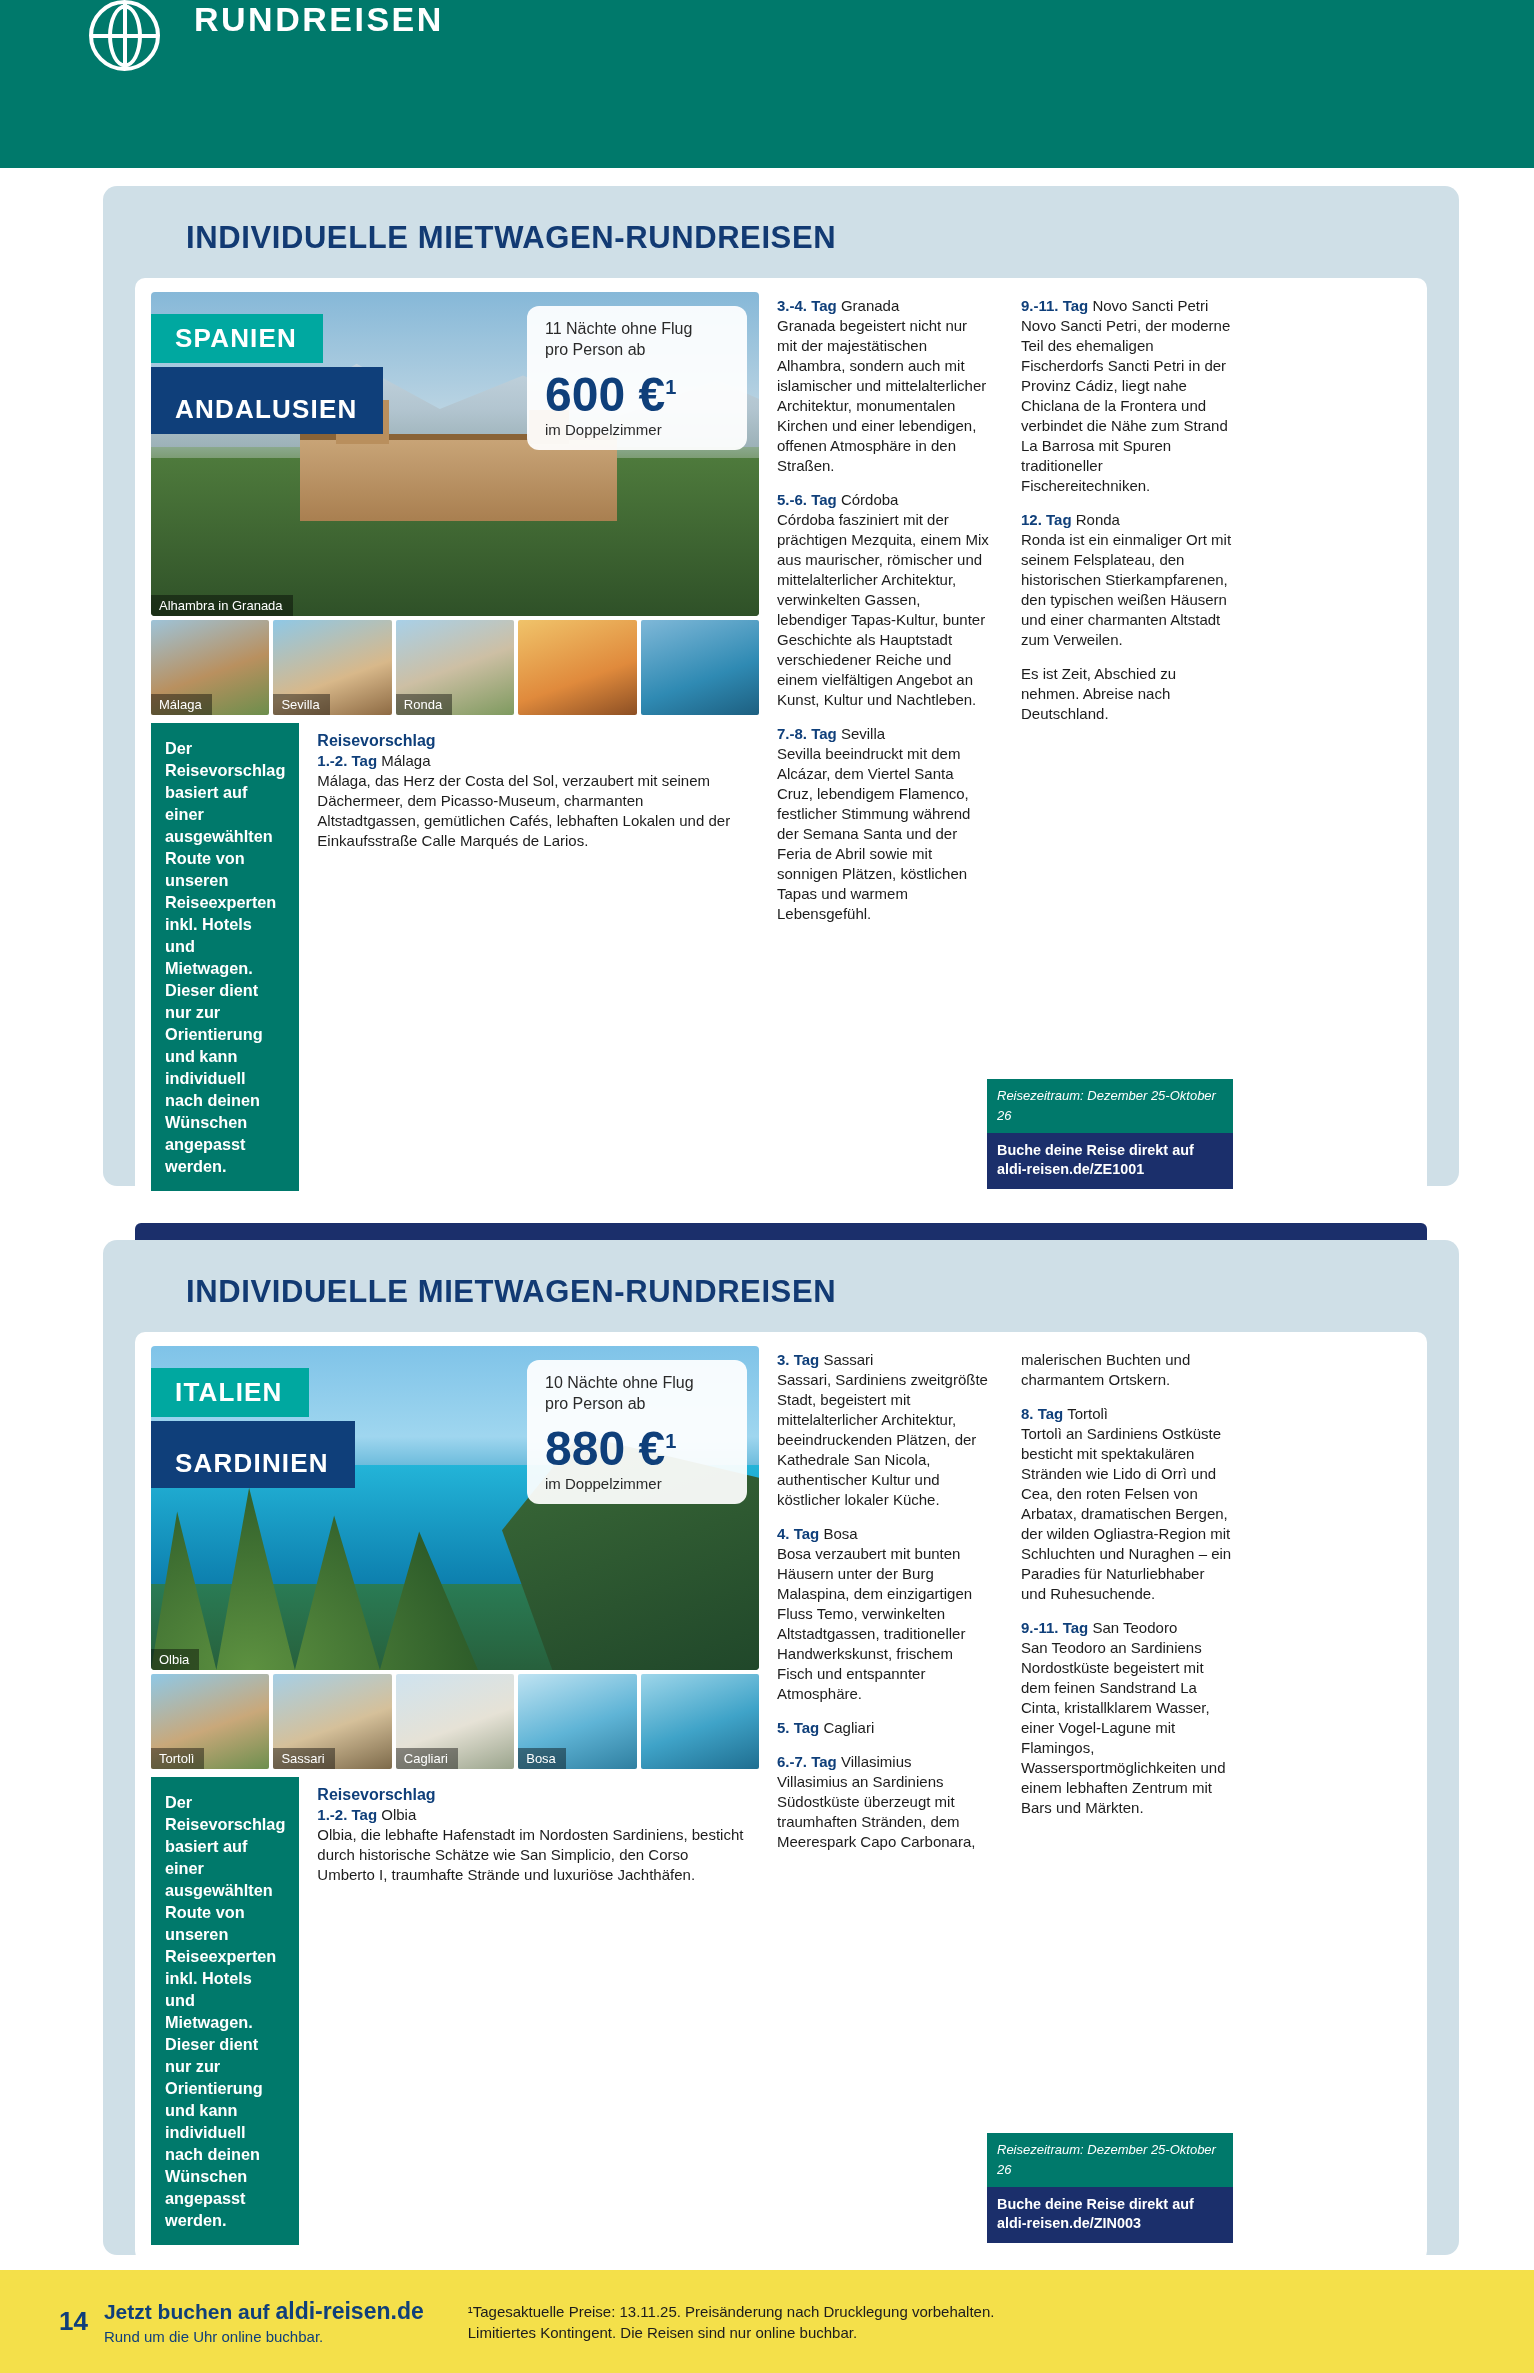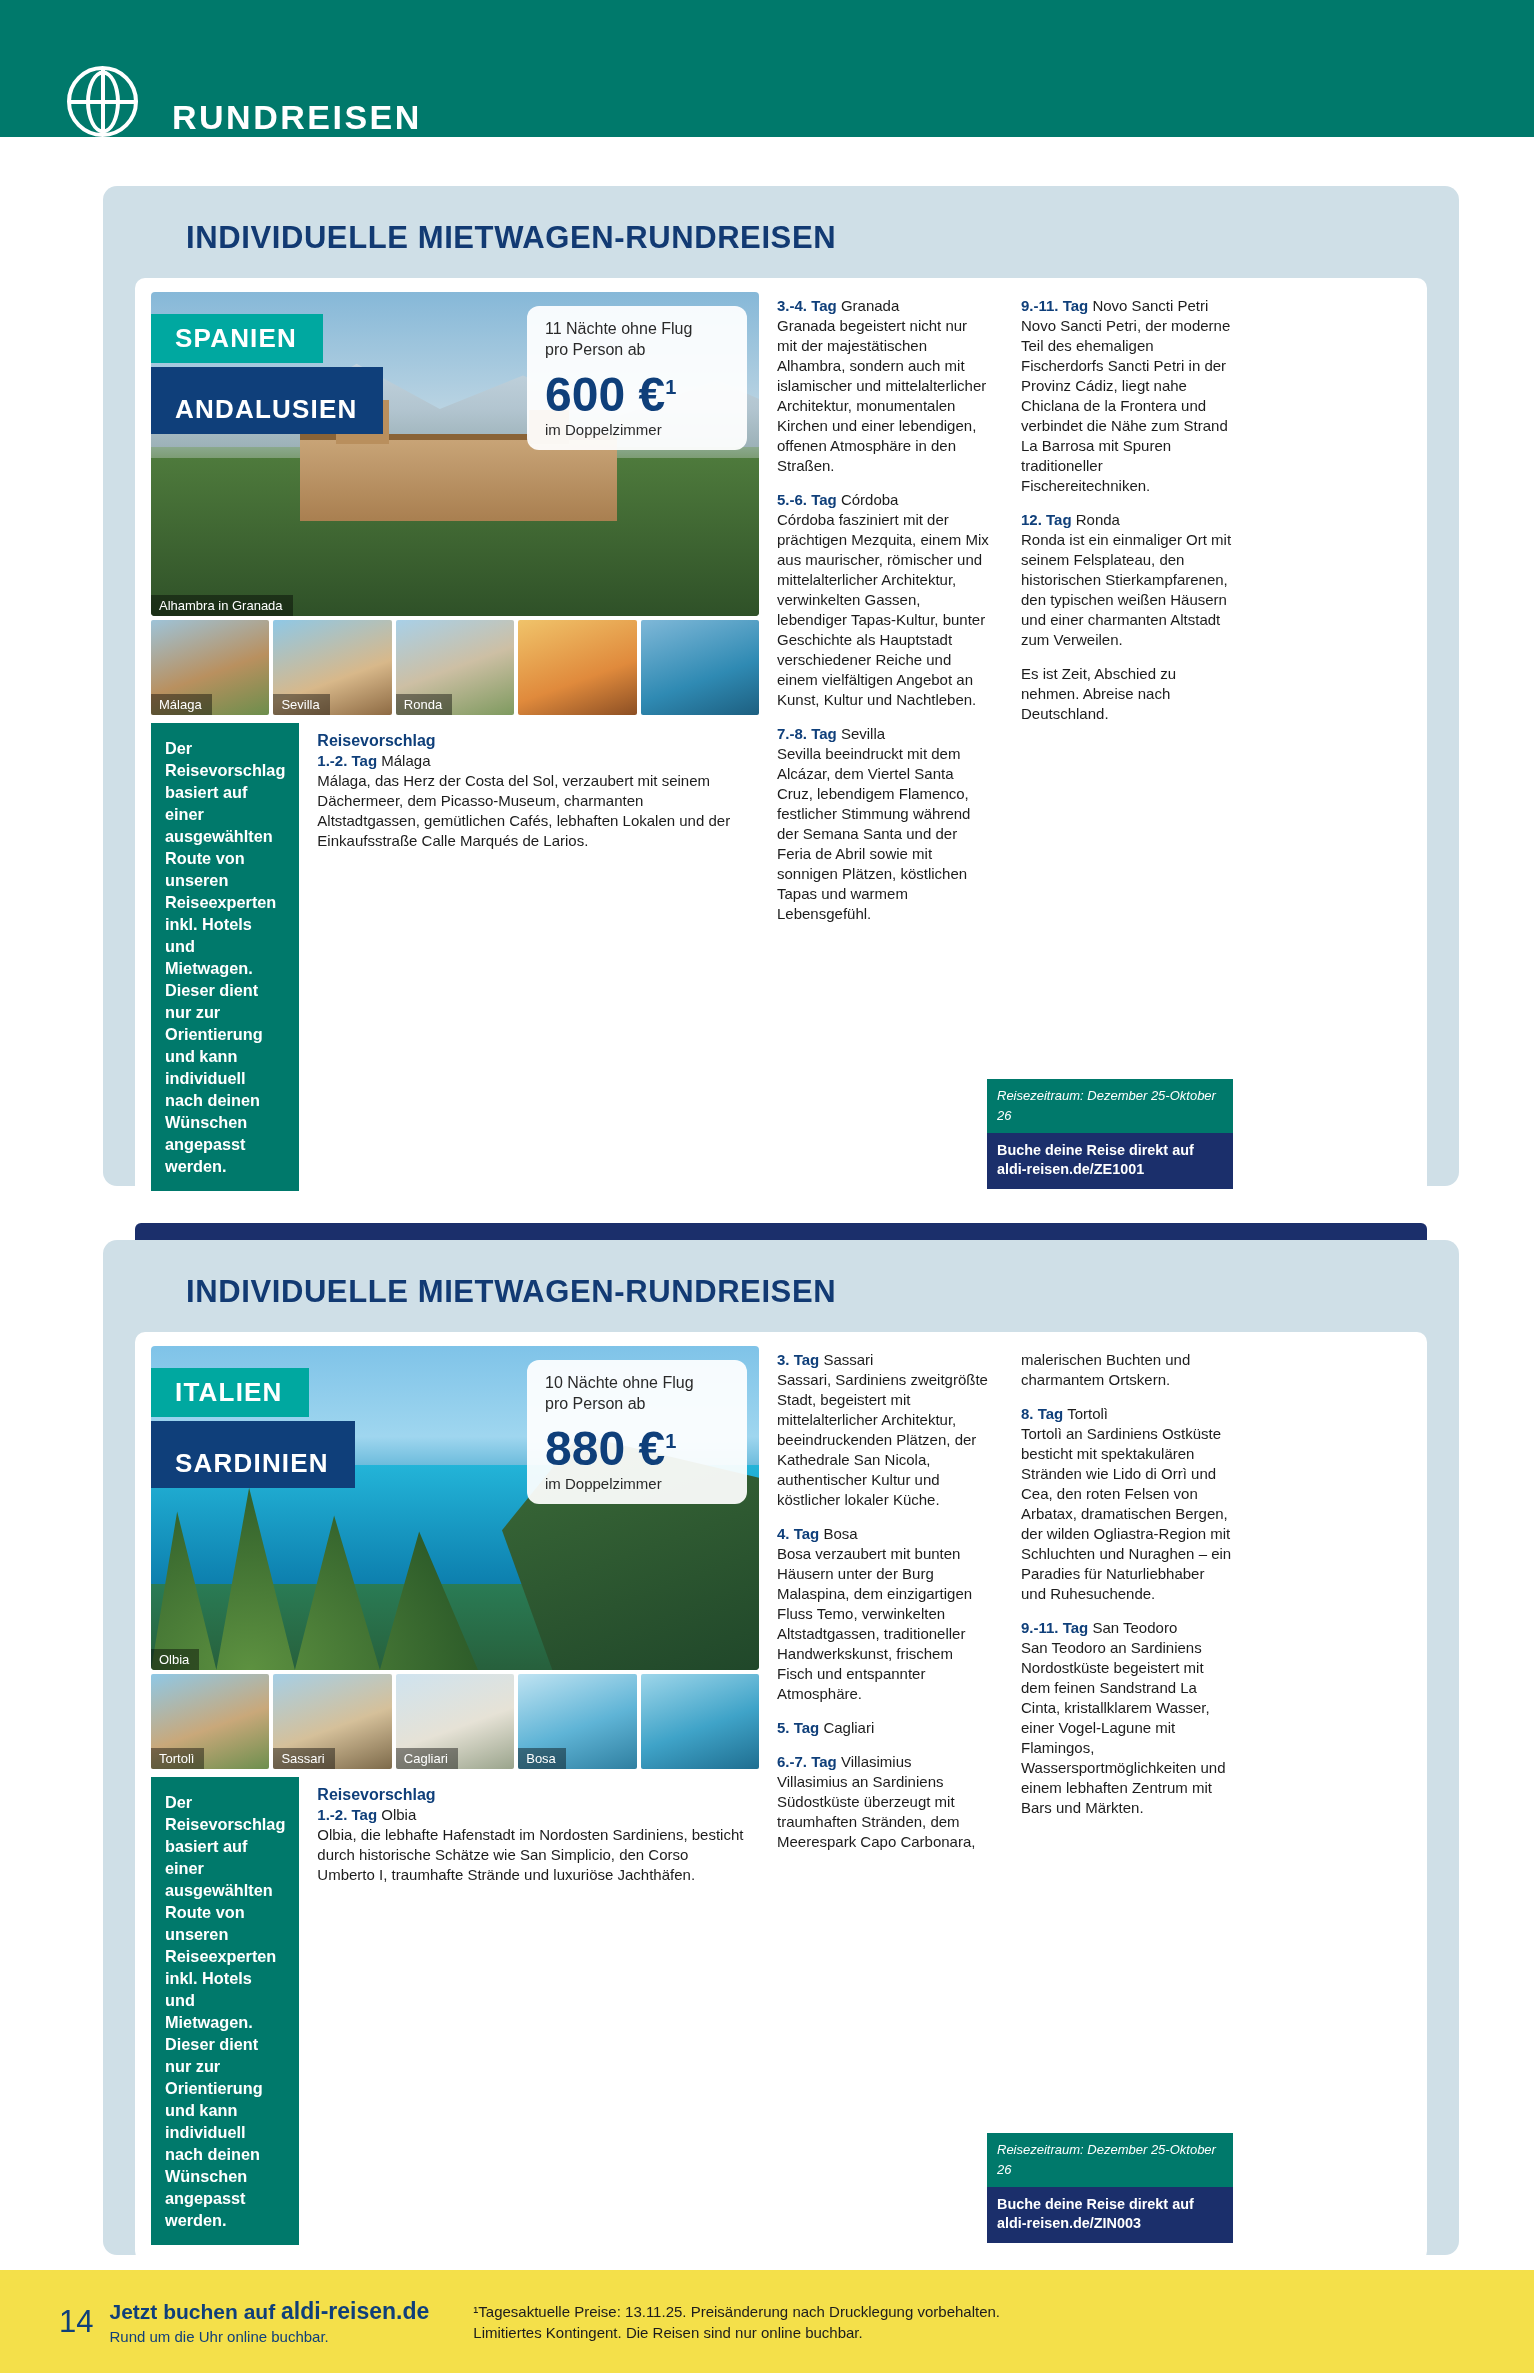--- a/index.html
+++ b/index.html
@@ -11,25 +11,25 @@
     font-family: "Liberation Sans", sans-serif;
     position: relative;
     overflow: hidden;
   }
 
   
   .header {
     position: absolute;
     top: 0; left: 0;
     width: 1535px;
-    height: 137px;
+    height: 168px;
     background: #00796b;
     display: flex;
-    align-items: flex-end;
-    padding-left: 67px;
+    align-items: flex-start;
+    padding-left: 89px;
   }
   .header .globe {
     width: 71px; height: 71px;
     border-radius: 50%;
     border: 4px solid #ffffff;
     position: relative;
     flex: 0 0 auto;
   }
   .header .globe::before {
     content: "";
@@ -334,22 +334,22 @@
     position: absolute;
     left: 0; bottom: 0;
     width: 1535px; height: 103px;
     background: #f4e04a;
     display: flex;
     align-items: center;
     padding-left: 59px;
   }
   .footer .pagenum {
     color: #0f3f7a;
-    font-size: 31px;
-    font-weight: normal;
+    font-size: 26px;
+    font-weight: bold;
     margin-right: 16px;
     text-align: right;
   }
   .footer .fbook { color: #0f3f7a; }
   .footer .fbook .l1 { font-size: 21px; font-weight: bold; }
   .footer .fbook .l1 b { font-size: 23px; }
   .footer .fbook .l2 { font-size: 15px; margin-top: 3px; }
   .footer .fine {
     color: #1c1c1c;
     font-size: 15px;

